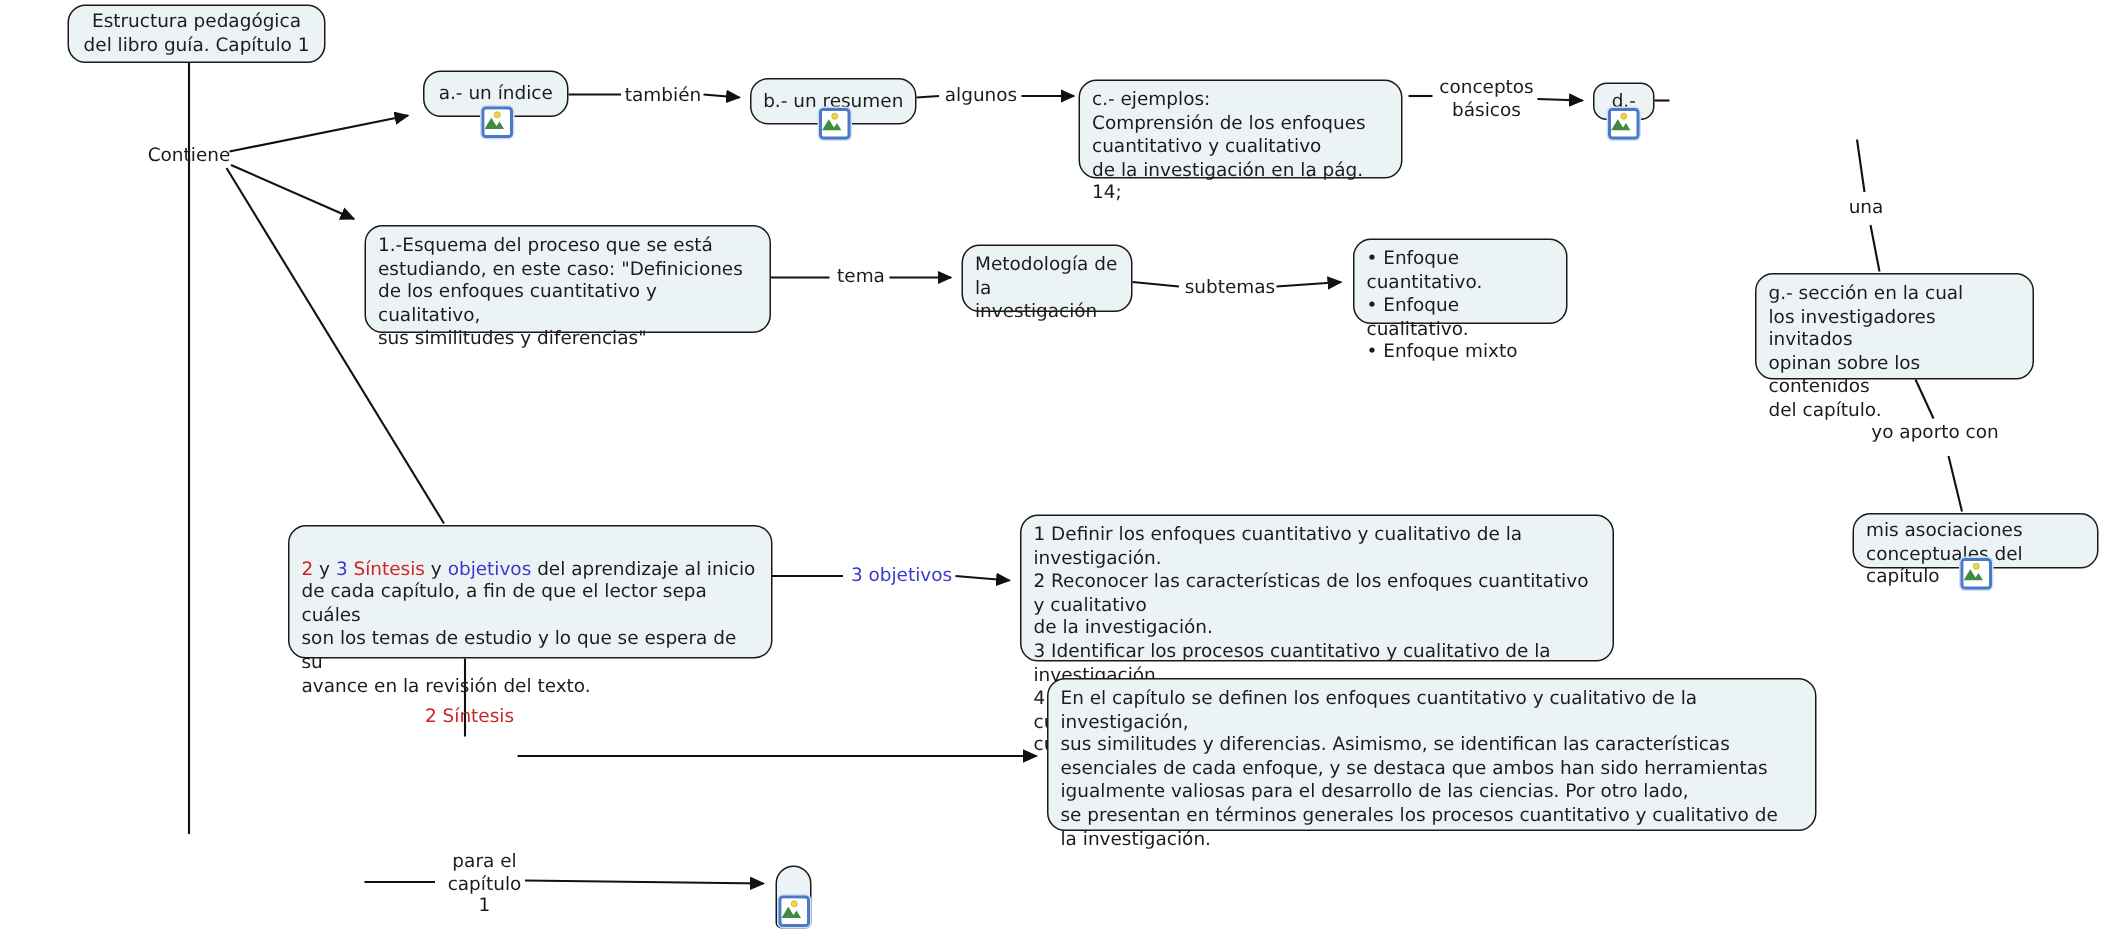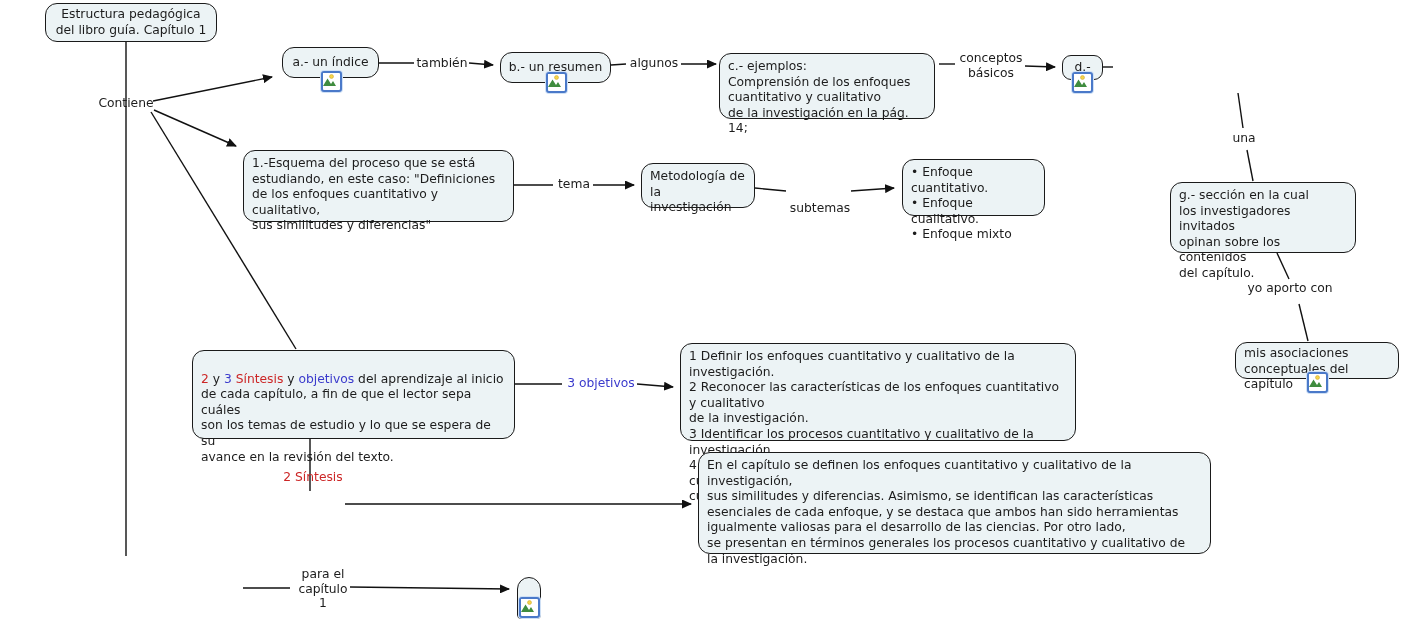--- a/index.html
+++ b/index.html
@@ -144,21 +144,21 @@
 
   <div class="label" style="left:958px;top:51px;width:66px;">conceptos
 básicos</div>
 
   <div class="label" style="left:1226px;top:131px;width:36px;">una</div>
 
   <div class="label" style="left:1245px;top:281px;width:90px;">yo aporto con</div>
 
   <div class="label" style="left:555px;top:177px;width:38px;">tema</div>
 
-  <div class="label" style="left:789px;top:201px;width:62px;">subtemas</div>
+  <div class="label" style="left:789px;top:184px;width:62px;">subtemas</div>
 
   <div class="label blue" style="left:565px;top:376px;width:72px;">3 objetivos</div>
 
   <div class="label red" style="left:280px;top:470px;width:66px;">2 Síntesis</div>
 
   <div class="label" style="left:293px;top:567px;width:60px;">para el
 capítulo 1</div>
 
   <span class="res-icon" style="left:321px;top:71px;">
     <svg viewBox="0 0 13 13">

